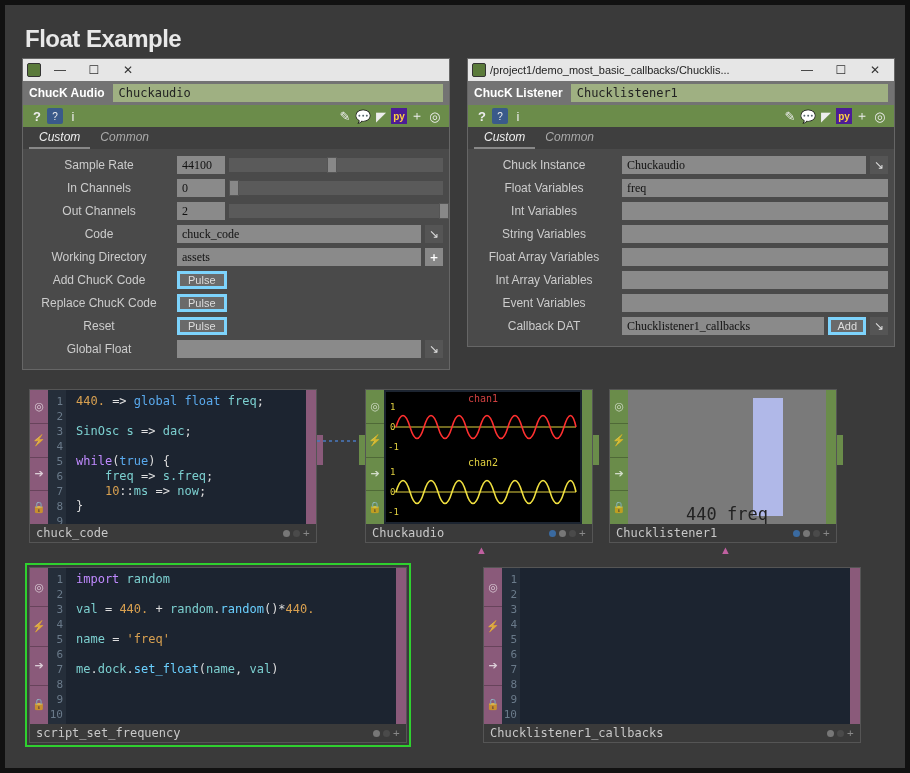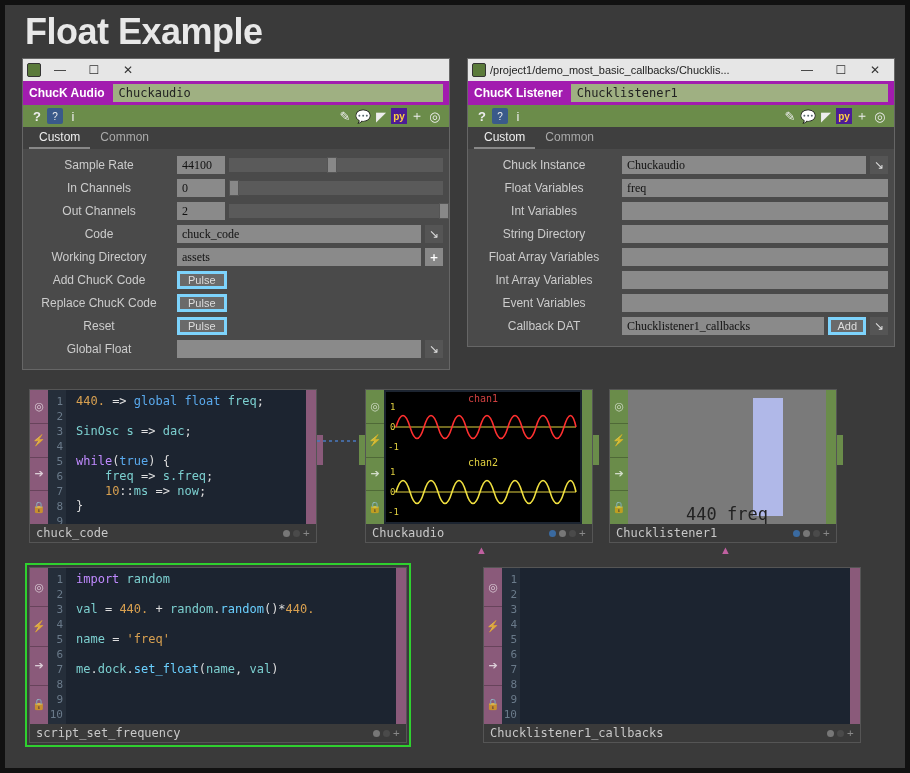--- a/index.html
+++ b/index.html
@@ -14,22 +14,22 @@
   }
   .canvas {
     position: absolute;
     inset: 0;
     background: #3a3a3a;
     border: 5px solid #111;
   }
   .page-title {
     position: absolute;
     left: 20px;
-    top: 6px;
-    font-size: 36px;
+    top: 20px;
+    font-size: 24px;
     font-weight: 700;
     color: #e8e8e8;
     letter-spacing: -0.5px;
   }
   
   .win {
     position: absolute;
     background: #4a4a4a;
     border: 1px solid #666;
     font-size: 12px;
@@ -43,21 +43,21 @@
     padding: 0 4px;
     gap: 4px;
   }
   .win-titlebar .path { flex: 1; font-size: 11px; white-space: nowrap; overflow: hidden; text-overflow: ellipsis; }
   .win-btn { width: 30px; height: 18px; display: flex; align-items: center; justify-content: center; font-size: 12px; color: #333; cursor: pointer; }
   .td-icon { width: 14px; height: 14px; background: #5a7a3a; border: 1px solid #333; border-radius: 2px; display: inline-block; }
   .win-header {
     display: flex;
     align-items: center;
     height: 24px;
-    background: #a21caf;
+    background: #737373;
     color: #fff;
     padding: 0 6px;
     gap: 8px;
     font-size: 12px;
   }
   .win-header .type-label { font-weight: 600; }
   .win-header .name-field {
     flex: 1;
     background: #9fb082;
     color: #222;
@@ -78,20 +78,21 @@
   .win-iconbar .spacer { flex: 1; }
   .ib { width: 16px; height: 16px; color: #eee; display: flex; align-items: center; justify-content: center; font-size: 13px; cursor: pointer; }
   .ib.help { font-weight: 700; }
   .ib.py { background: #4c1d95; border-radius: 0; font-size: 10px; font-weight: 700; color: #ffd040; }
   .win-tabs {
     display: flex;
     gap: 0;
     height: 22px;
     background: #3f3f3f;
     padding-left: 6px;
+    font-style: italic;
   }
   .win-tab {
     padding: 3px 10px;
     font-size: 12px;
     color: #aaa;
     cursor: pointer;
     border-bottom: 2px solid transparent;
   }
   .win-tab.active { color: #eee; border-bottom: 2px solid #888; }
   .param-rows { padding: 6px 6px 10px 6px; display: flex; flex-direction: column; gap: 3px; }
@@ -350,21 +351,21 @@
       </div>
       <div class="param-row">
         <div class="param-label">Float Variables</div>
         <div class="param-field">freq</div>
       </div>
       <div class="param-row">
         <div class="param-label">Int Variables</div>
         <div class="param-field"></div>
       </div>
       <div class="param-row">
-        <div class="param-label">String Directory</div>
+        <div class="param-label">String Variables</div>
         <div class="param-field"></div>
       </div>
       <div class="param-row">
         <div class="param-label">Float Array Variables</div>
         <div class="param-field"></div>
       </div>
       <div class="param-row">
         <div class="param-label">Int Array Variables</div>
         <div class="param-field"></div>
       </div>

